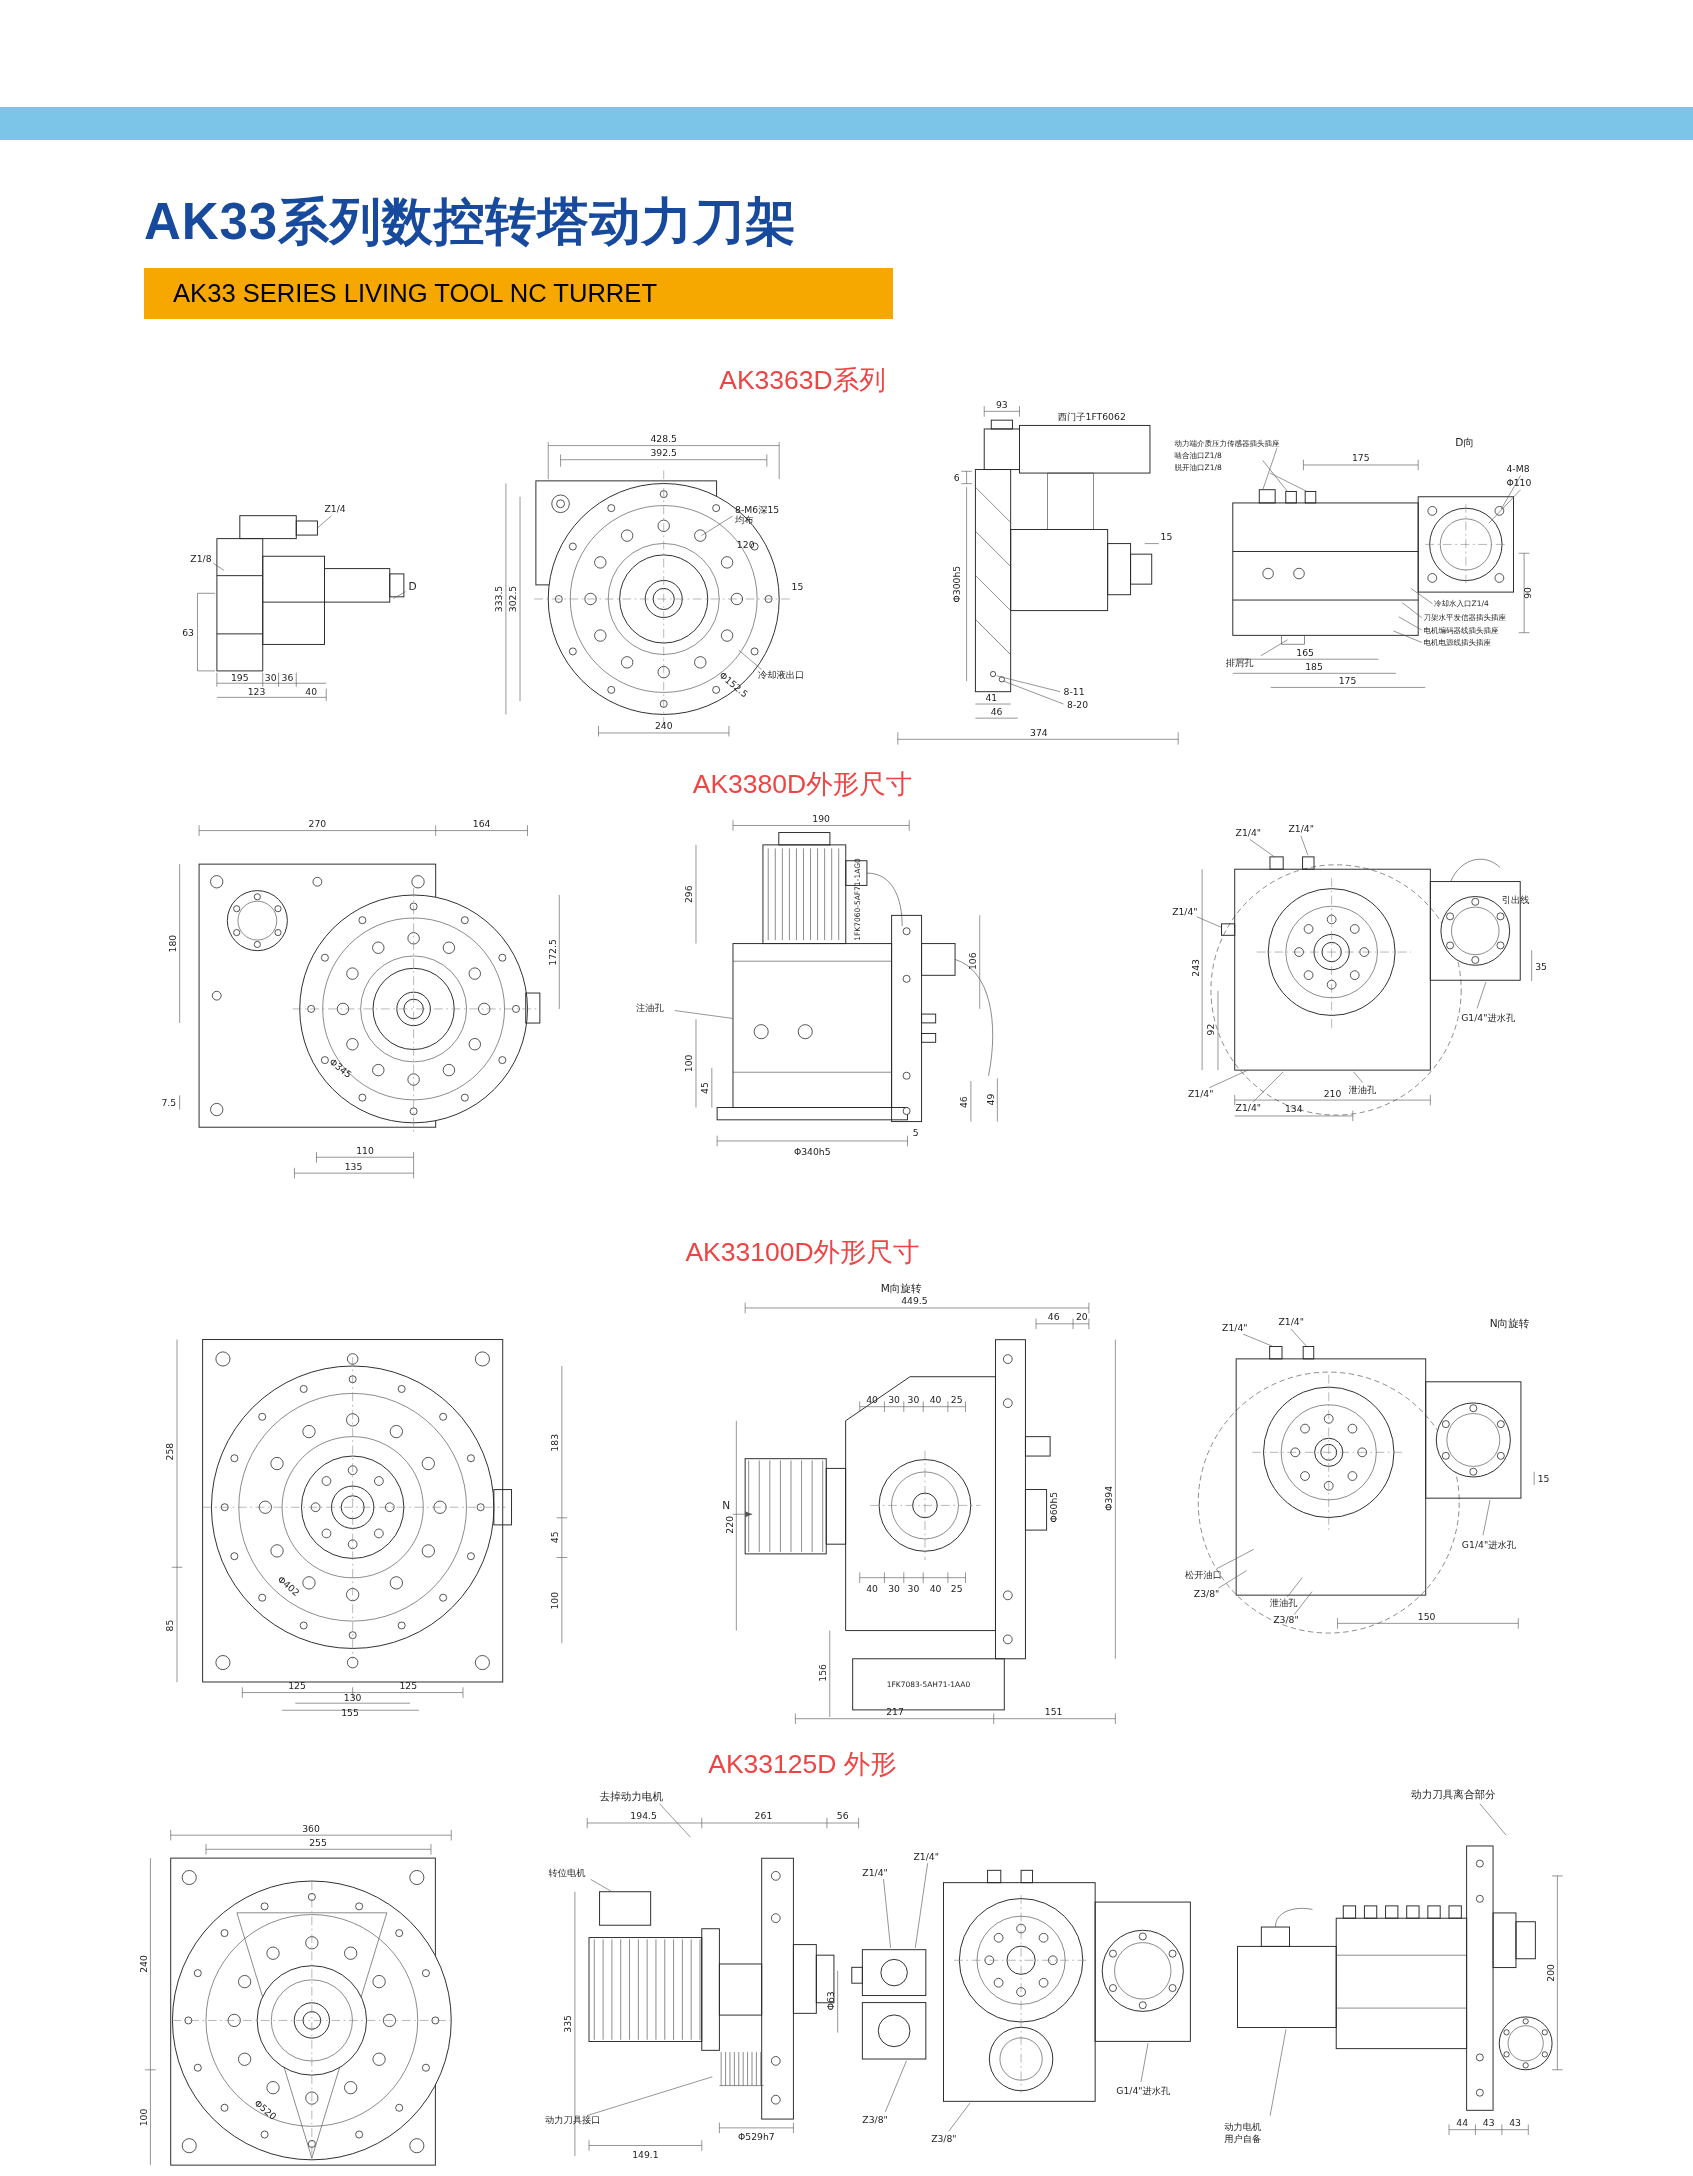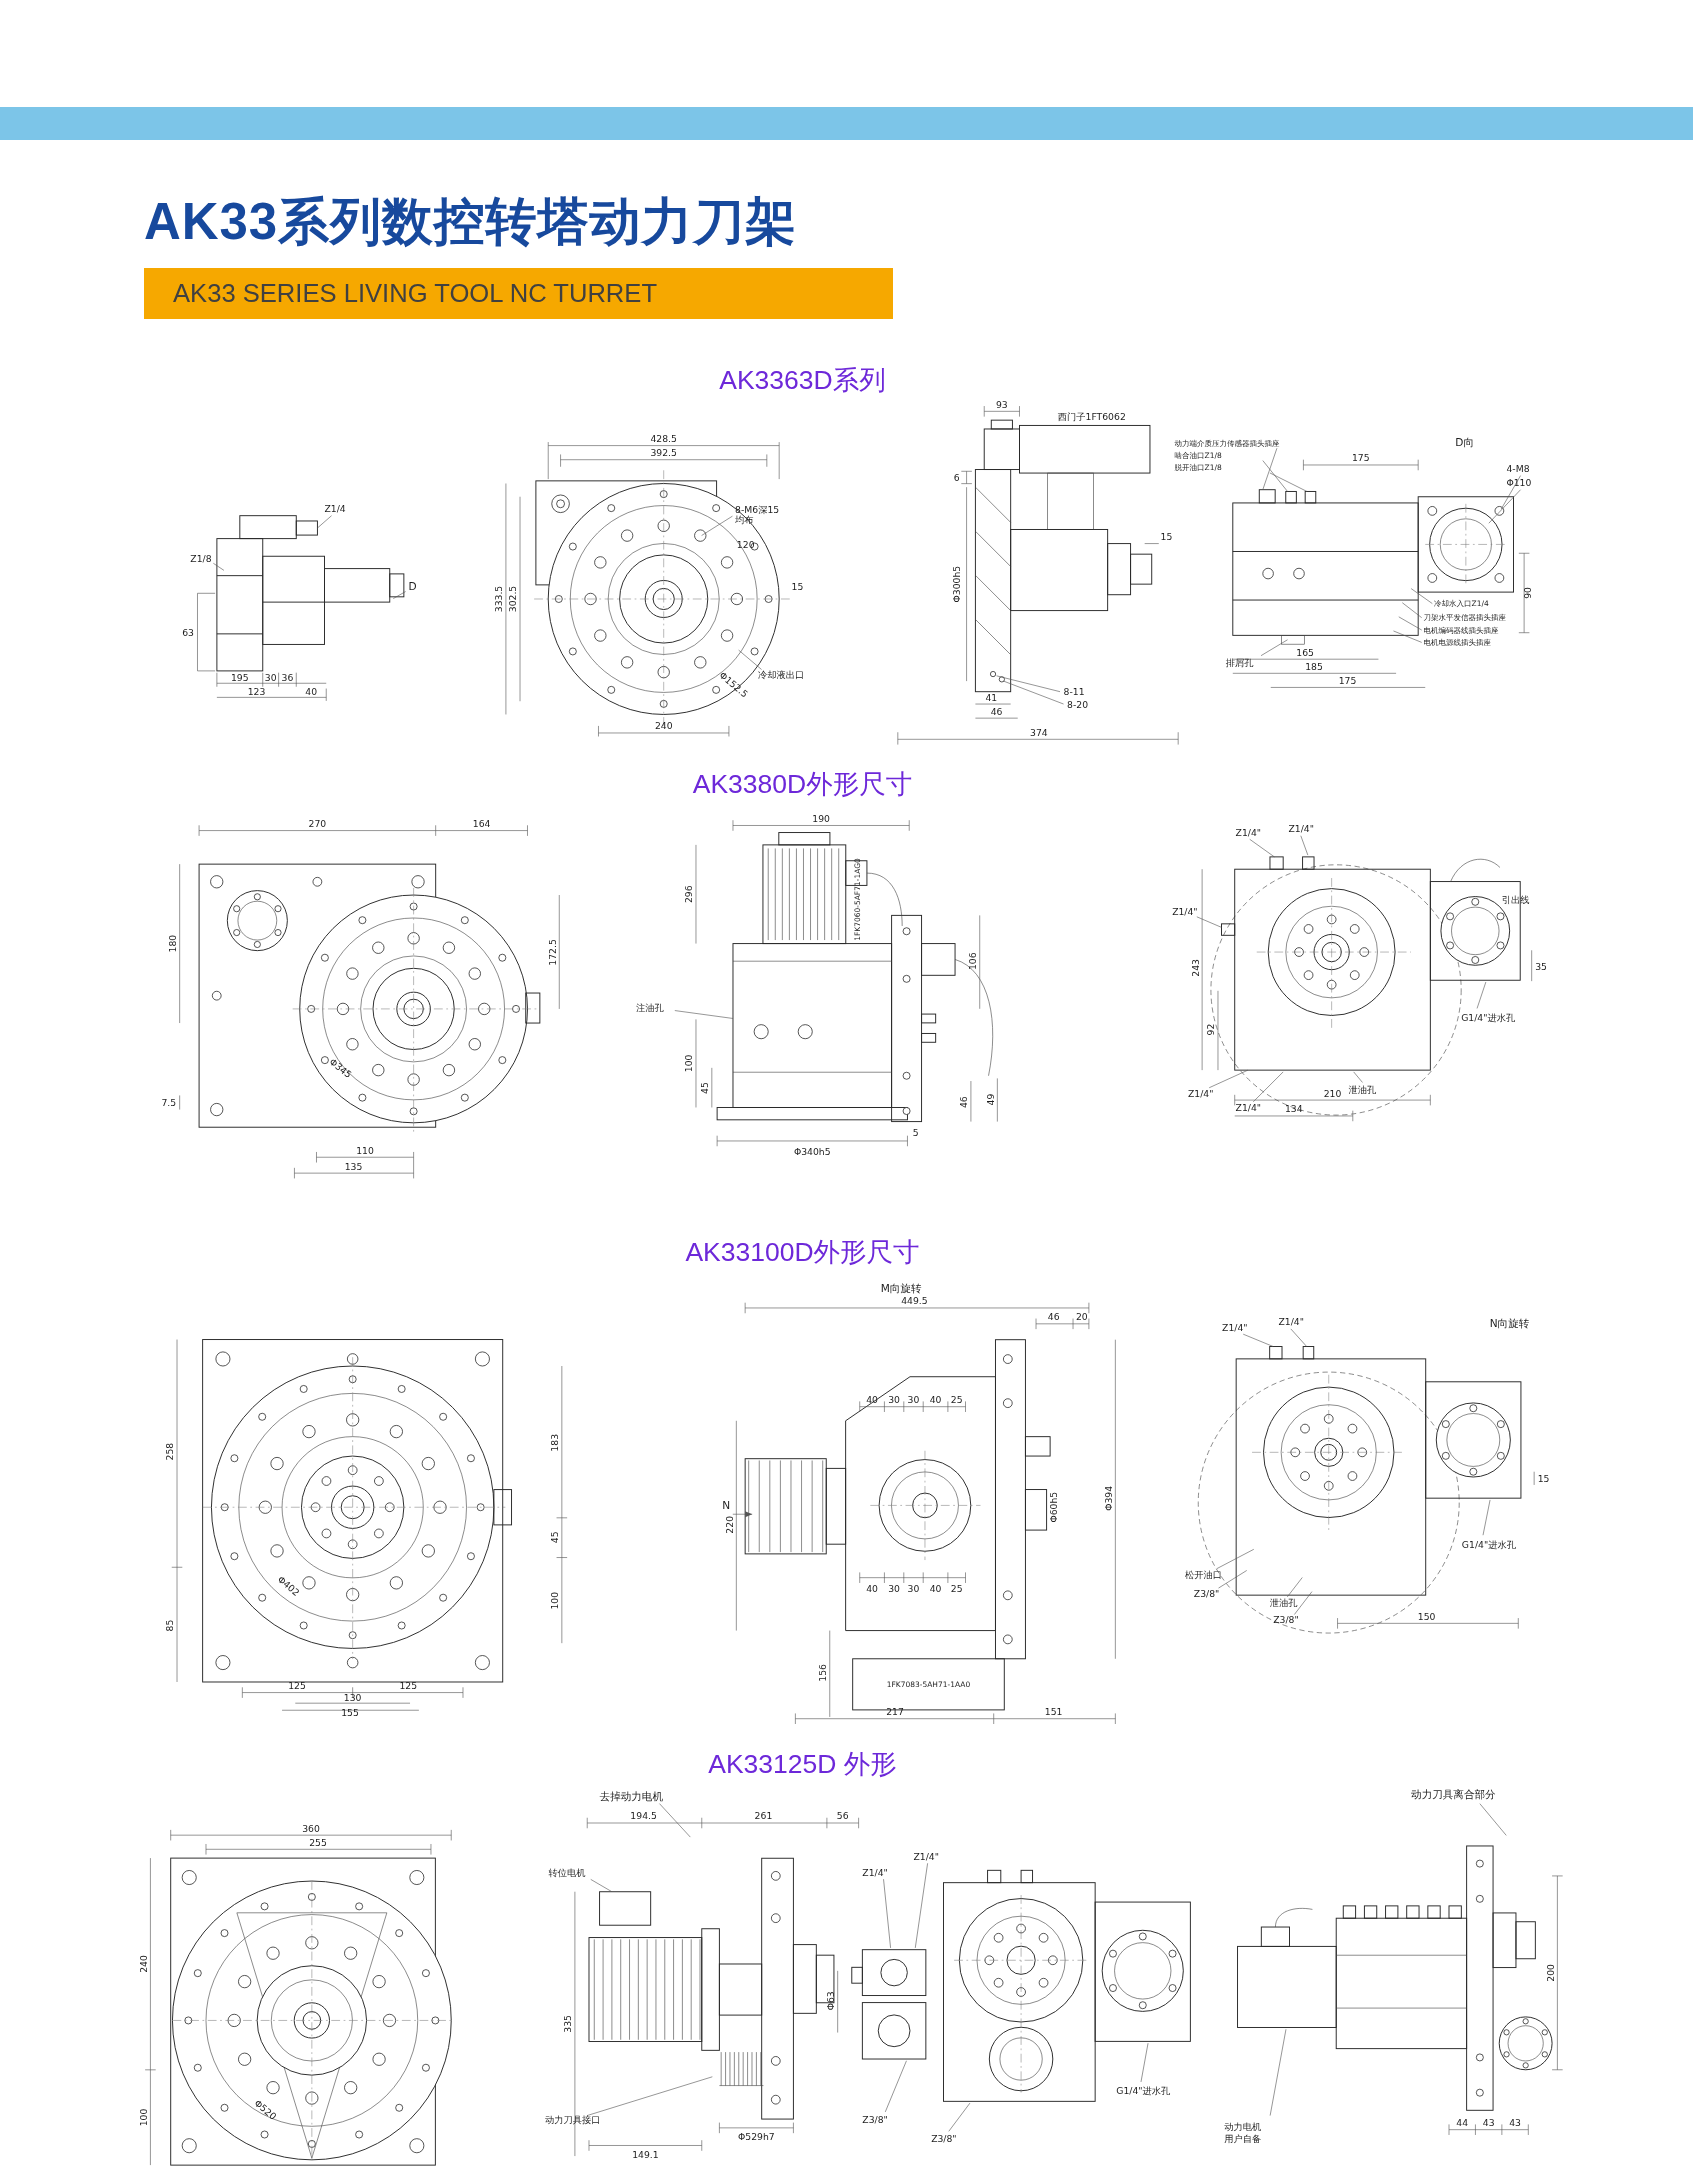--- a/index.html
+++ b/index.html
@@ -4,23 +4,23 @@
 <style>
   * { box-sizing: border-box; }
   html,body { margin:0; padding:0; }
   body { position:relative; width:1694px; height:2176px; background:#ffffff;
          font-family:"Liberation Sans", sans-serif; overflow:hidden; }
   .topbar { position:absolute; left:0; top:107px; width:1694px; height:33px; background:#7cc5e8; }
   .title { position:absolute; left:144px; top:188px; margin:0; font-size:51px; font-weight:bold;
            color:#17499d; letter-spacing:0.9px; }
   .banner { position:absolute; left:144px; top:268px; width:749px; height:51px;
             background:#f6a800; display:flex; align-items:center; }
-  .banner span { margin-left:29px; font-size:25.6px; color:#404040; }
+  .banner span { margin-left:29px; font-size:25.6px; color:#000000; }
   .sec-h { position:absolute; left:0; width:1605px; margin:0; text-align:center;
-           font-size:26.5px; font-weight:normal; color:#6d28d9; }
+           font-size:26.5px; font-weight:normal; color:#ef4444; }
   svg.draw { position:absolute; overflow:visible; }
   .ln { fill:none; stroke:#2a2a2a; stroke-width:1.1; }
   .fw { fill:#ffffff; stroke:#2a2a2a; stroke-width:1.1; }
   .tn { fill:none; stroke:#444444; stroke-width:0.7; }
   .dm { fill:none; stroke:#555555; stroke-width:0.7; }
   .cl { fill:none; stroke:#777777; stroke-width:0.6; stroke-dasharray:10 4 2 4; }
   .dash { stroke-dasharray:6 4; }
   .hz { fill:#ffffff; stroke:#2a2a2a; stroke-width:0.9; }
   .arrow { fill:#555555; stroke:none; }
   text { fill:#1d1d1d; font-family:"DejaVu Sans", sans-serif; }

